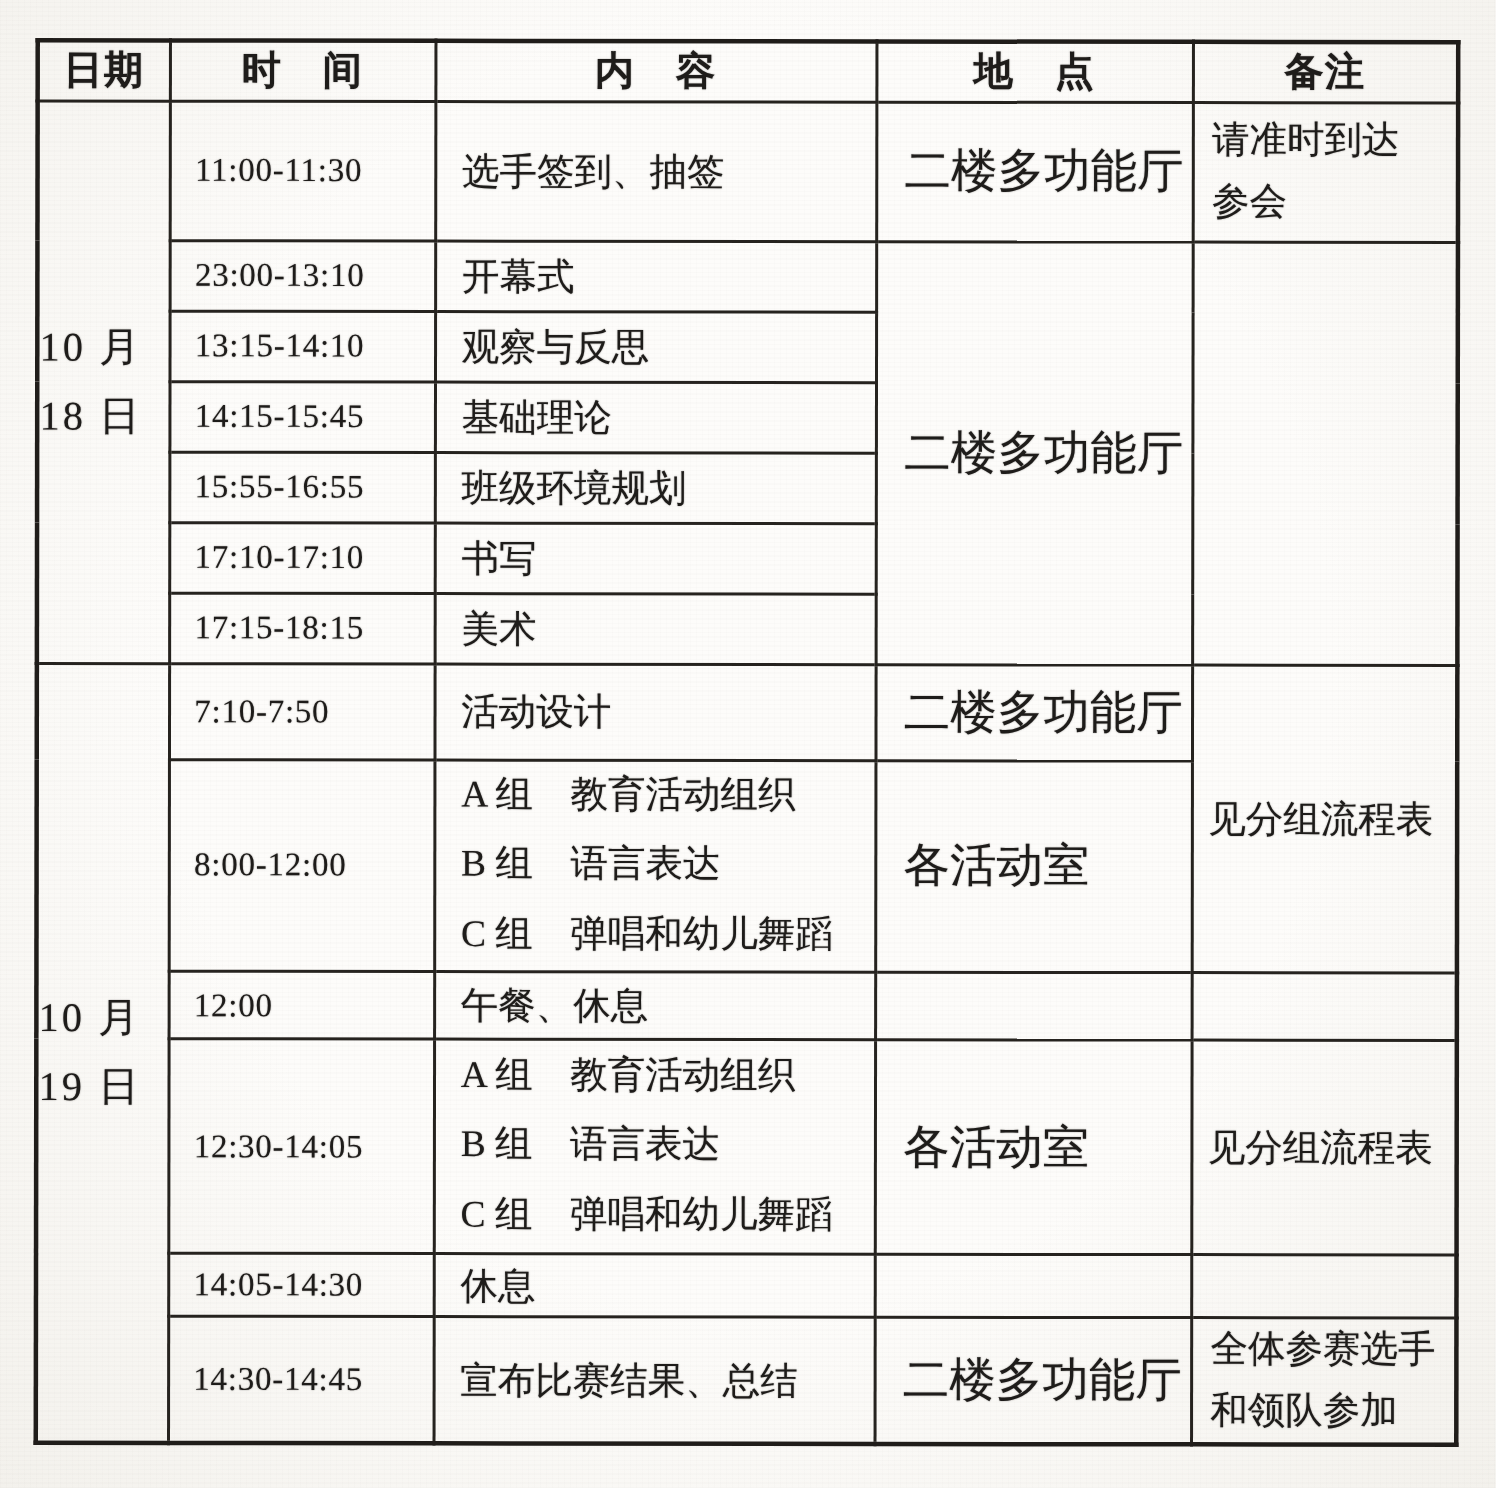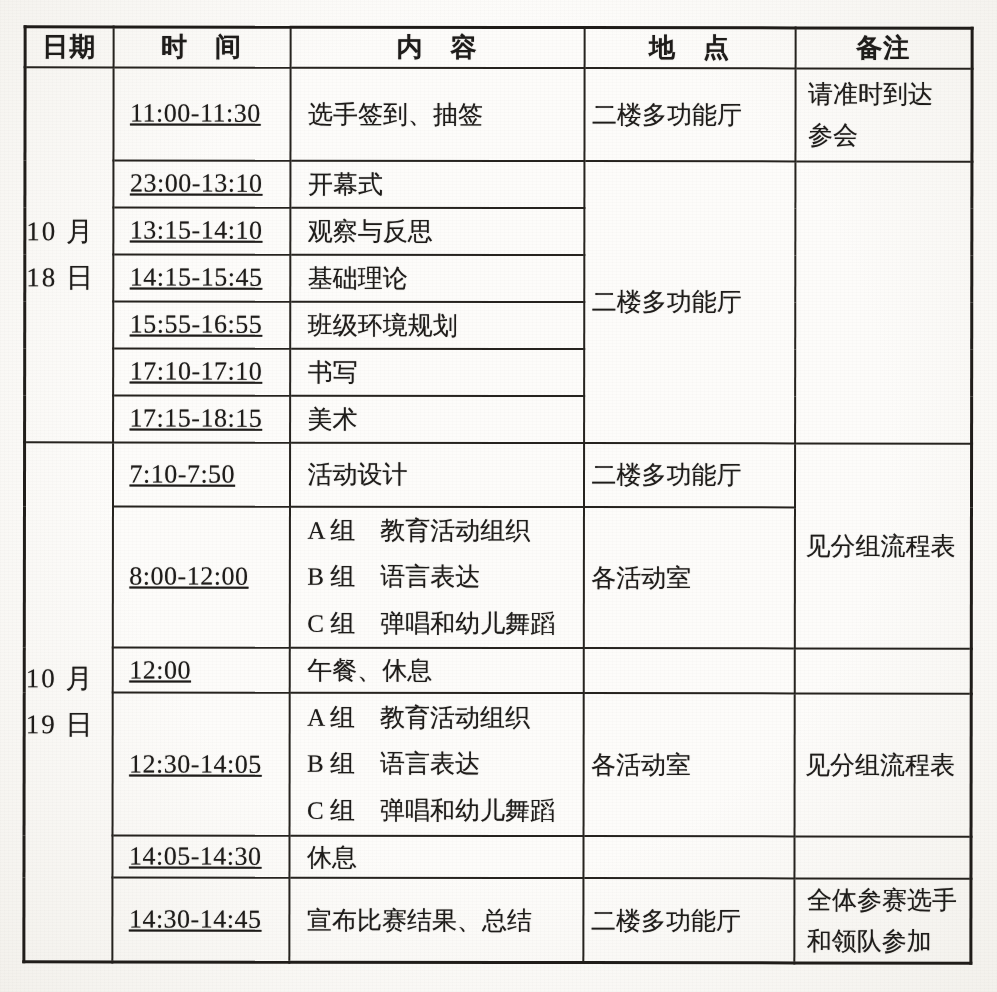--- a/index.html
+++ b/index.html
@@ -56,32 +56,31 @@
   }
 
   td.date-cell {
     text-align: left;
     font-size: 27px;
     white-space: pre-line;
     line-height: 46px;
     letter-spacing: 2px;
   }
   td.time-cell {
-    font-size: 26px;
+    font-size: 22px;
     padding-left: 16px;
     letter-spacing: 0.5px;
-    text-decoration: underline;
   }
   td.content-cell {
     font-size: 25px;
     padding-left: 17px;
   }
   td.location-cell {
-    font-size: 25px;
-    padding-left: 7px;
+    font-size: 31px;
+    padding-left: 18px;
   }
   td.note-cell {
     font-size: 25px;
     padding-left: 10px;
     padding-right: 4px;
   }
   .pre { white-space: pre-line; }
   td.content-cell.pre { line-height: 46.5px; }
   td.note-cell.pre    { line-height: 41px; padding-left: 12px; }
 

